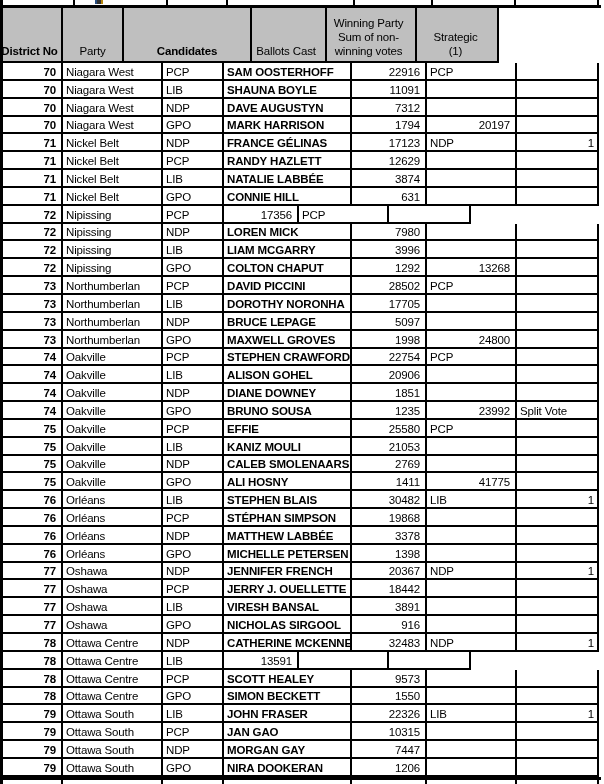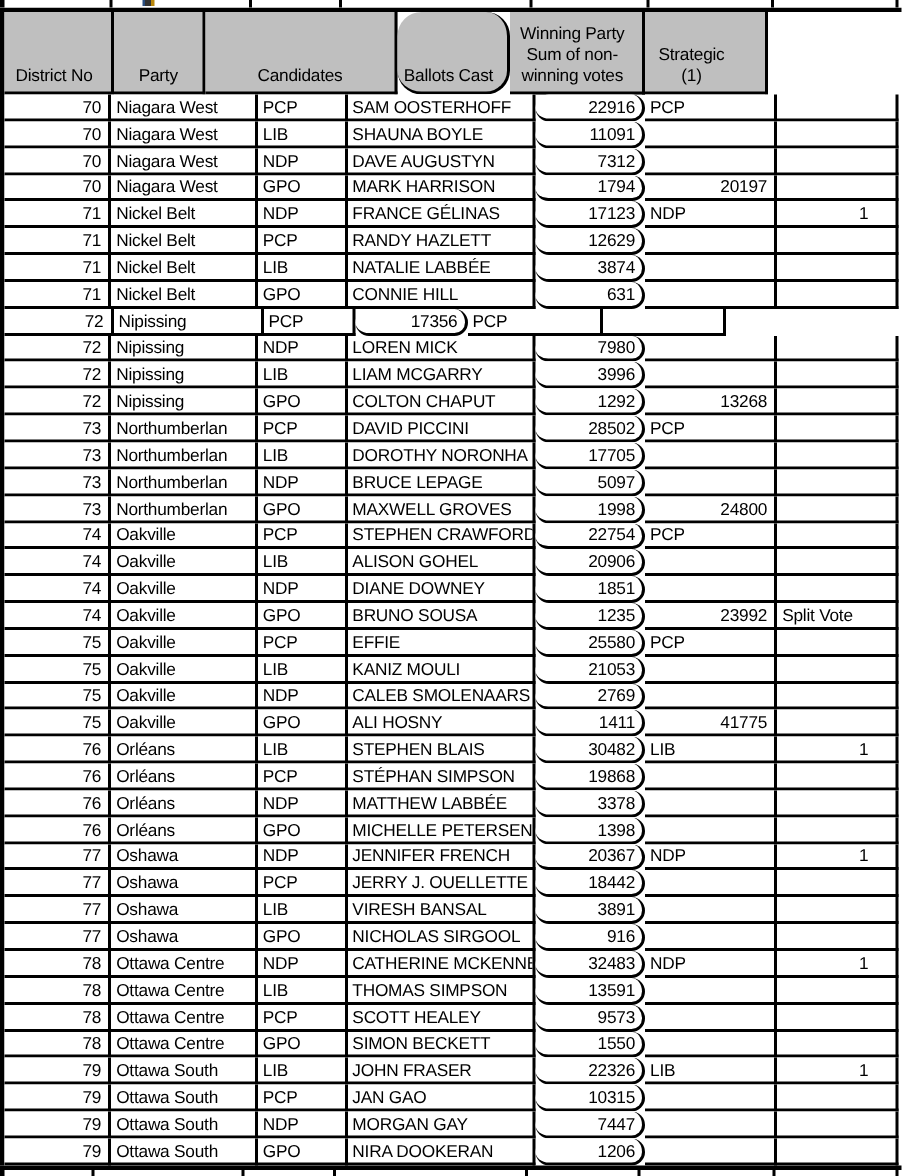--- a/index.html
+++ b/index.html
@@ -22,27 +22,27 @@
   .thickbar-bottom{width:601px;height:3px;background:#000;}
 
   
   .tbl{width:599px;border-left:3px solid #000;box-sizing:border-box;}
   .row{display:flex;width:596px;height:17.85px;box-sizing:border-box;}
   .cell{
     box-sizing:border-box;border-right:2px solid #000;border-bottom:2px solid #000;
     display:flex;align-items:flex-end;padding:0 3px 1px 3px;
     white-space:nowrap;overflow:hidden;background:#fff;
   }
-  .c0{width:73px;justify-content:flex-end;padding-right:5px;}
+  .c0{width:60px;justify-content:flex-end;padding-right:5px;font-weight:bold;}
   .c1{width:100px;text-align:right;}
   .c2{width:61px;}
-  .c3{width:128px;}
-  .c4{width:75px;justify-content:flex-end;padding-right:5px;border-radius:16px;}
+  .c3{width:128px;font-weight:bold;}
+  .c4{width:75px;justify-content:flex-end;padding-right:5px;}
   .c5{width:90px;justify-content:space-between;padding-right:5px;}
-  .c6{width:82px;justify-content:space-between;padding-right:18px;}
+  .c6{width:82px;justify-content:space-between;padding-right:3px;}
 
   
   .hdr{display:flex;width:596px;height:55px;box-sizing:border-box;}
   .hcell{
     box-sizing:border-box;border-right:2px solid #000;border-bottom:2px solid #000;
     background:#bfbfbf;display:flex;flex-direction:column;justify-content:flex-end;
     align-items:center;text-align:center;line-height:14px;padding-bottom:3px;
     overflow:hidden;white-space:nowrap;
   }
   .hline{display:block;}
@@ -951,23 +951,20 @@
   <div class="row">
     <div class="cell c0">
             <span>78</span>
           </div>
     <div class="cell c1">
             <span>Ottawa Centre</span>
           </div>
     <div class="cell c2">
             <span>LIB</span>
           </div>
-    <div class="cell c3">
-            <span>THOMAS SIMPSON</span>
-          </div>
     <div class="cell c4">
             <span>13591</span>
           </div>
     <div class="cell c5">
             <span></span>
             <span></span>
           </div>
     <div class="cell c6">
             <span></span>
             <span></span>

